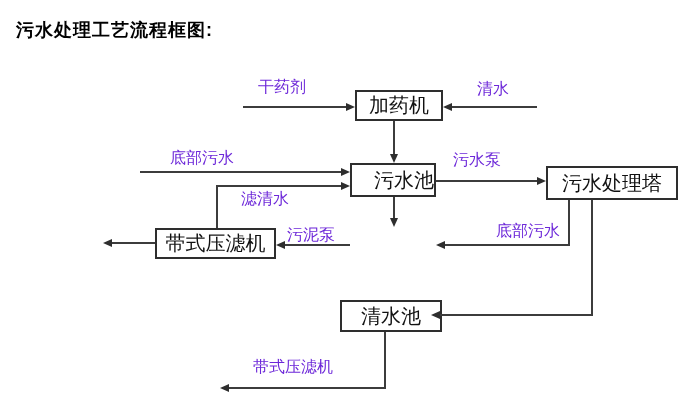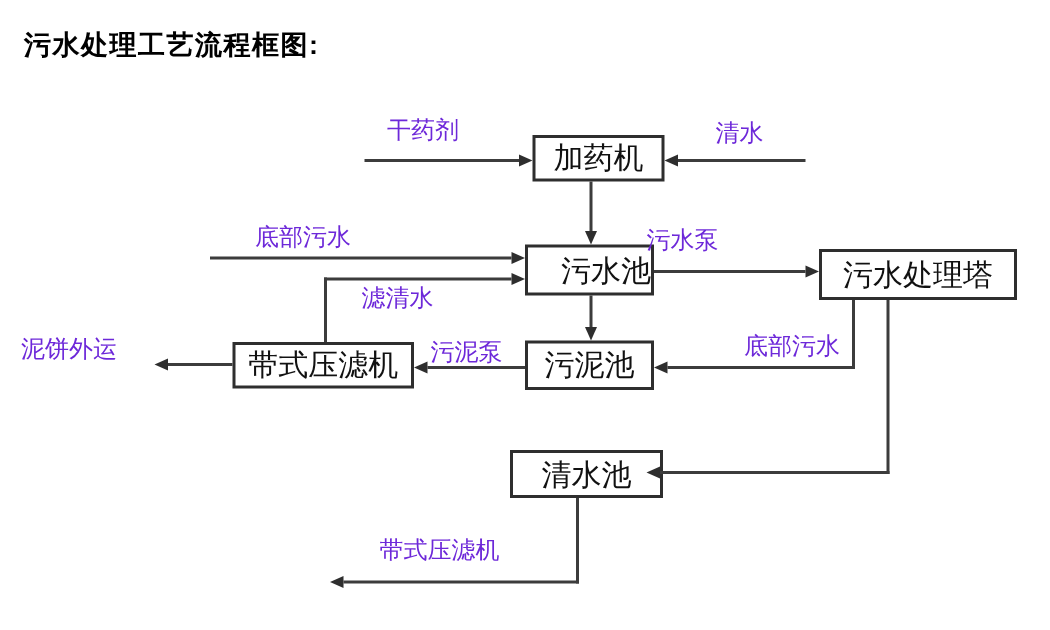--- a/index.html
+++ b/index.html
@@ -74,44 +74,41 @@
   
   #ln-rec-v  { left:384px; top:332px; width:2px; height:57px; }
   #ln-rec-h  { left:229px; top:387px; width:157px; height:2px; }
   #ar-rec    { left:220px; top:384px; }
 
   
   #l-dry        { left:258px; top:77px; }
   #l-cleanwater { left:477px; top:79px; }
   #l-sand       { left:170px; top:148px; }
   #l-filtered   { left:241px; top:189px; }
-  #l-spump      { left:431px; top:150px; }
+  #l-spump      { left:453px; top:150px; }
   #l-bottom     { left:473px; top:221px;margin-left:23px; }
   #l-sludgepump { left:287px; top:225px; }
   #l-mudcake    { left:14px;  top:223px; }
   #l-recycle    { left:253px; top:357px; }
 </style>
 </head>
 <body>
 
 <div class="page">
 
   <h1 class="title">污水处理工艺流程框图:</h1>
 
   <div class="node" id="n-dosing">
     <span>加药机</span>
   </div>
   <div class="node" id="n-sewage">
     <span>污水池</span>
   </div>
   <div class="node" id="n-tower">
     <span>污水处理塔</span>
-  </div>
-  <div class="node" id="n-sludge">
-    <span>污泥池</span>
   </div>
   <div class="node" id="n-press">
     <span>带式压滤机</span>
   </div>
   <div class="node" id="n-clean">
     <span>清水池</span>
   </div>
 
   <div class="line" id="ln-dry"></div>
   <div class="arrow right" id="ar-dry"></div>
@@ -148,20 +145,19 @@
 
   <div class="line" id="ln-s2s"></div>
   <div class="arrow down" id="ar-s2s"></div>
 
   <div class="line" id="ln-sp"></div>
   <div class="arrow left" id="ar-sp"></div>
   <div class="edge-label" id="l-sludgepump">污泥泵</div>
 
   <div class="line" id="ln-mud"></div>
   <div class="arrow left" id="ar-mud"></div>
-  <div class="edge-label" id="l-mudcake">泥饼外运</div>
 
   <div class="line" id="ln-rec-v"></div>
   <div class="line" id="ln-rec-h"></div>
   <div class="arrow left" id="ar-rec"></div>
   <div class="edge-label" id="l-recycle">带式压滤机</div>
 
 </div>
 
 </body></html>

